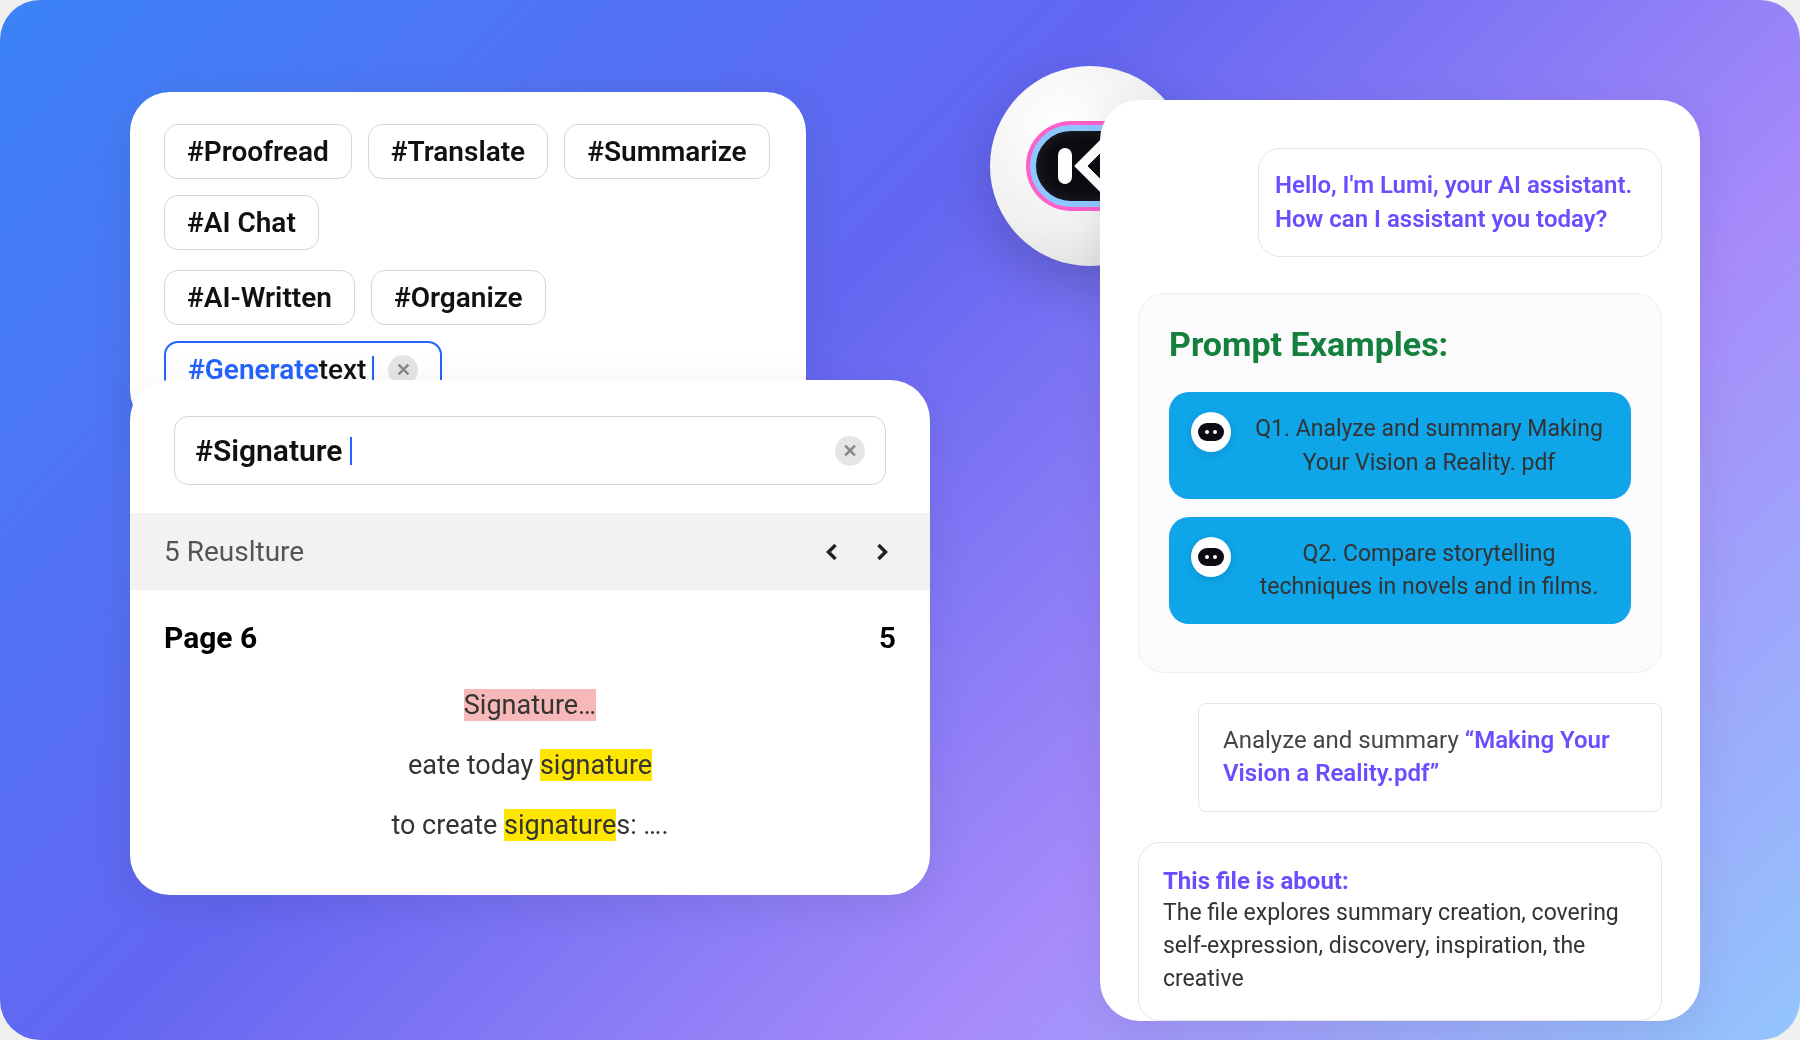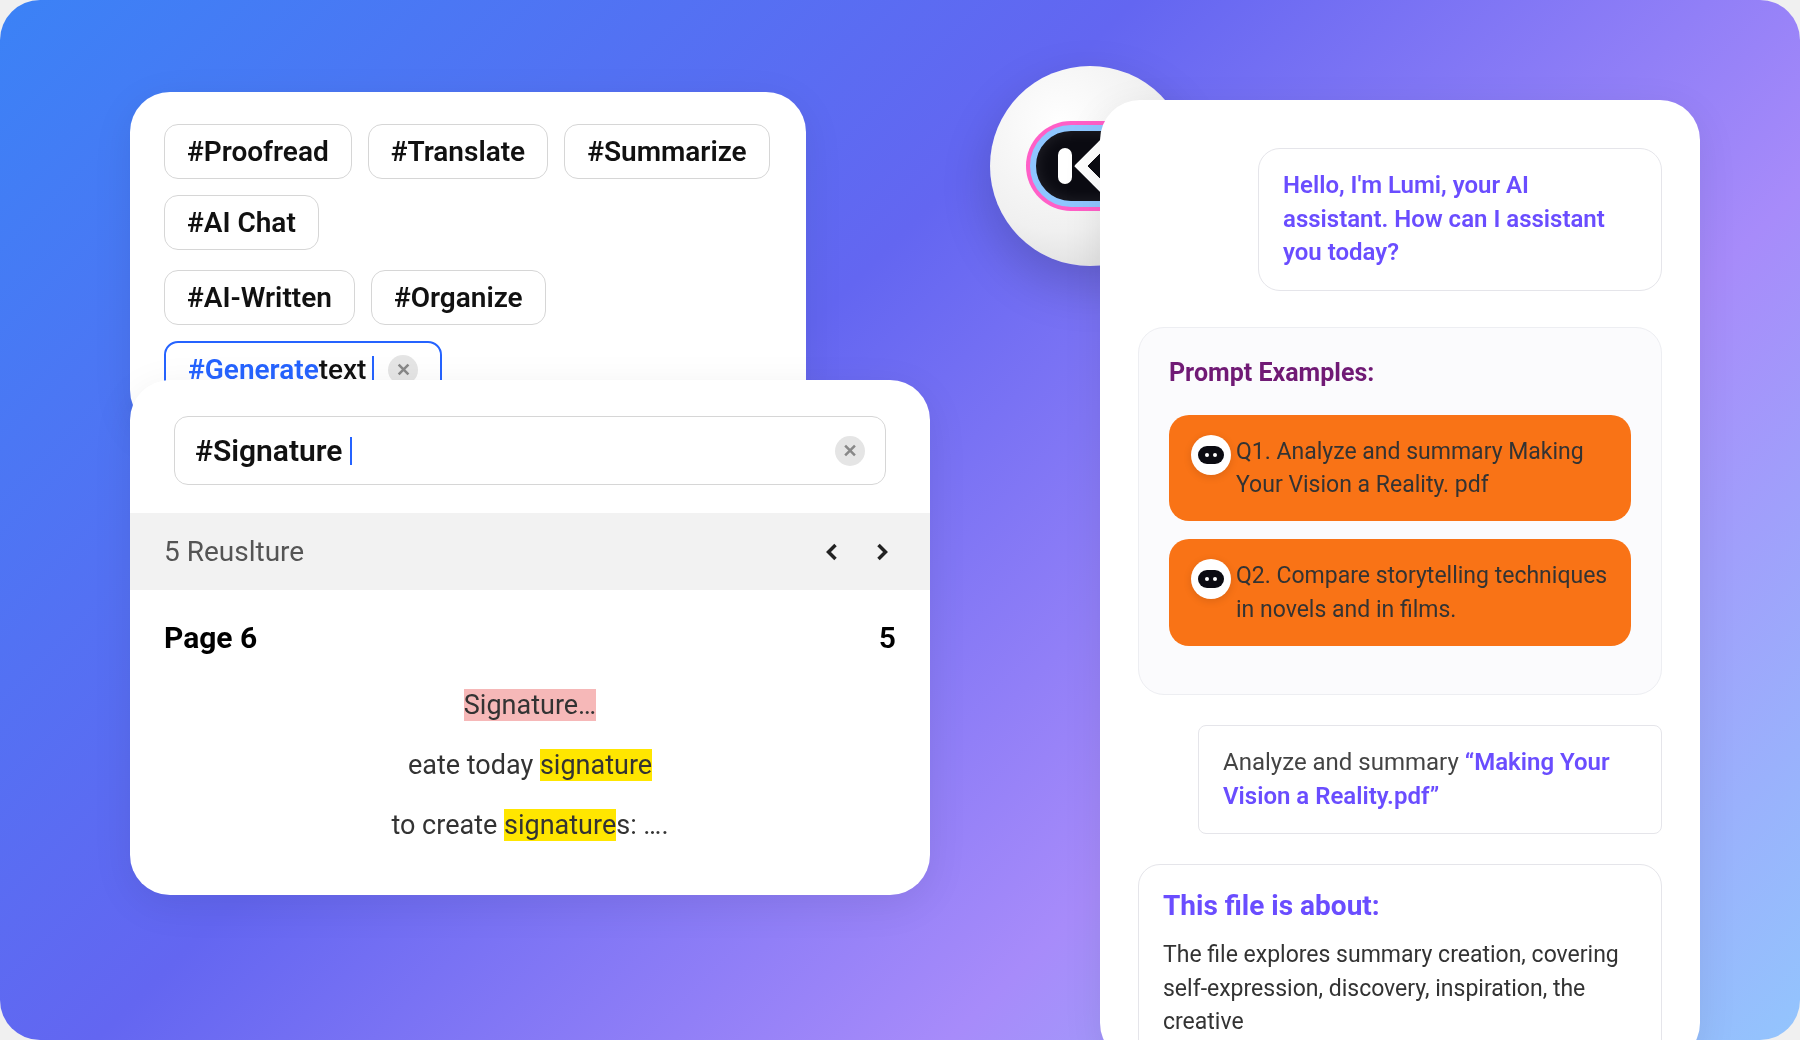--- a/index.html
+++ b/index.html
@@ -147,44 +147,45 @@
   width: 40px; height: 40px;
   border: 10px solid #fff;
   border-top: none; border-right: none;
   transform: rotate(45deg);
   border-radius: 2px;
 }
 
 .bubble {
   border: 1.5px solid #e5e5ea;
   border-radius: 22px;
-  padding: 20px 24px;
+  padding: 20px 16px;
   font-size: 24px;
   line-height: 1.4;
   color: #6a4dff;
   font-weight: 600;
   margin-left: 120px;
   margin-bottom: 36px;
 }
 
 .prompt-card {
   background: #fbfbfd;
   border: 1.5px solid #edeef2;
   border-radius: 26px;
   padding: 30px;
 }
-.prompt-title { font-size: 25px; font-weight: 700; color: #701a75; margin-bottom: 28px; }
+.prompt-title { font-size: 34px; font-weight: 700; color: #15803d; margin-bottom: 28px; }
 .prompt-item {
-  background: #f97316;
+  background: #0ea5e9;
   border-radius: 20px;
   padding: 20px 22px;
-  display: flex; gap: 5px;
+  display: flex; gap: 18px;
   align-items: flex-start;
   margin-bottom: 18px;
   cursor: pointer;
+  text-align: center;
 }
 .mini-avatar {
   width: 40px; height: 40px; border-radius: 50%;
   background: #fff; box-shadow: 0 2px 8px rgba(0,0,0,0.12);
   display: flex; align-items: center; justify-content: center;
   flex-shrink: 0;
 }
 .mini-face {
   width: 26px; height: 18px; background: #0b0b12; border-radius: 10px;
   display: flex; align-items: center; justify-content: center; gap: 4px;
@@ -203,21 +204,21 @@
 }
 .user-bubble .plain { color: #444; }
 .user-bubble .link { color: #6a4dff; font-weight: 600; }
 
 .response-block {
   border: 1.5px solid #e5e5ea;
   border-radius: 22px;
   padding: 24px;
   margin-top: 30px;
 }
-.response-title { color: #6a4dff; font-weight: 700; font-size: 28px; margin-bottom: 16px; }
+.response-title { color: #6a4dff; font-weight: 700; font-size: 24px; margin-bottom: 1px; }
 .response-text { color: #333; font-size: 23px; line-height: 1.45; }
 </style>
 </head>
 <body>
 
 <div class="canvas">
 
   <div class="tags-card">
     <div class="tags-row">
       <div class="tag-chip">

